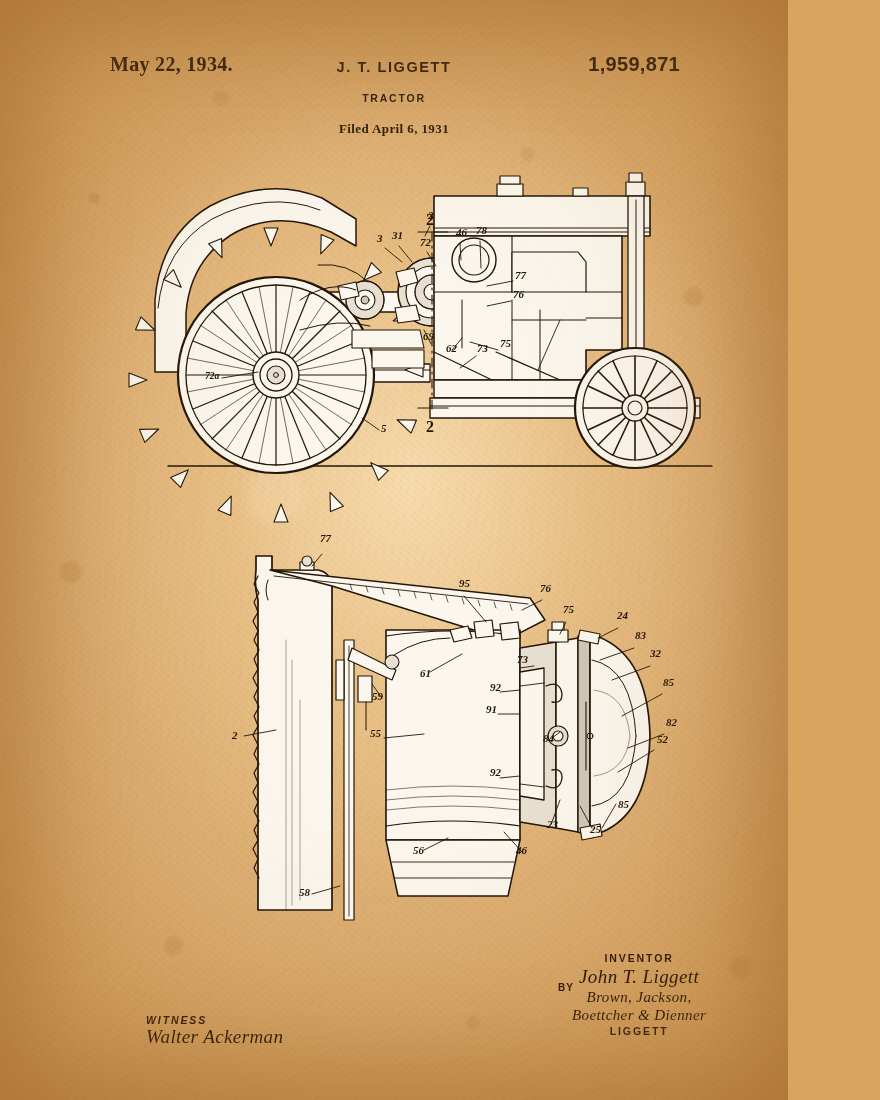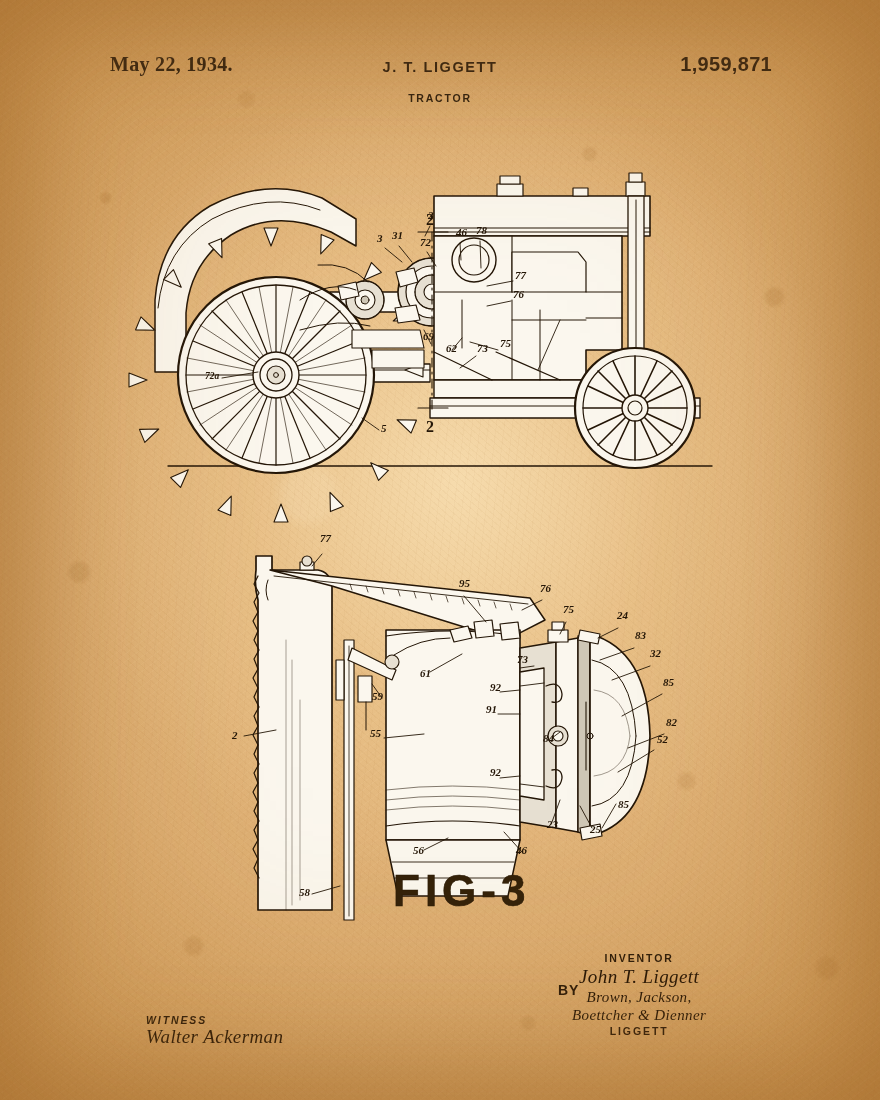--- a/index.html
+++ b/index.html
@@ -3,21 +3,21 @@
 <meta charset="utf-8">
 <title>Patent 1,959,871 — Tractor</title>
 <style>
   html,body{margin:0;padding:0;}
   body{
     width:880px;height:1100px;overflow:hidden;
     font-family:"Liberation Serif",serif;
     background:#d9a45e;
   }
   #page{
-    position:relative;width:880px;height:1100px;overflow:hidden;
+    position:relative;width:788px;height:1100px;overflow:hidden;
     background:
       radial-gradient(ellipse 58% 48% at 52% 44%, rgba(247,221,175,.95) 0%, rgba(238,200,145,.55) 42%, rgba(226,178,117,0) 78%),
       radial-gradient(ellipse 92% 78% at 50% 50%, #e6bd83 0%, #ddae72 46%, #cf9a57 76%, #bd8442 100%);
   }
   
   .tex{position:absolute;inset:0;pointer-events:none;}
   .tex1{
     background-image:
       radial-gradient(circle at 12% 18%, rgba(160,104,40,.22) 0 4px, rgba(0,0,0,0) 7px),
       radial-gradient(circle at 28% 9%, rgba(168,112,48,.16) 0 6px, rgba(0,0,0,0) 10px),
@@ -72,21 +72,21 @@
         font-size:19px;color:#241505;transform:skewX(-13deg);
         letter-spacing:.4px;white-space:nowrap;}
   .hand.small{font-size:15px;}
 
   #witness-block{left:146px;top:988px;}
   #witness-block .sig-cap{display:block;font-style:italic;}
   #witness-sig{margin-top:2px;}
 
   #inventor-block{left:572px;top:922px;text-align:center;}
   #attorney-by{position:absolute;left:-14px;top:34px;font-family:"Liberation Sans",sans-serif;
-               font-size:14px;font-weight:bold;letter-spacing:1px;color:#2a1a08;}
+               font-size:10px;font-weight:bold;letter-spacing:1px;color:#2a1a08;}
   #attorney-cap{display:block;margin-top:1px;}
 
   svg{position:absolute;left:0;top:0;}
   .ink{stroke:#241607;fill:none;stroke-linecap:round;stroke-linejoin:round;}
   .ink-f{stroke:#241607;fill:#fbf7ee;stroke-linecap:round;stroke-linejoin:round;}
   .ink-g{stroke:#241607;fill:#e7e0d2;stroke-linecap:round;stroke-linejoin:round;}
   .ink-d{stroke:#241607;fill:#cfc7b6;stroke-linecap:round;stroke-linejoin:round;}
   .num{font-family:"Liberation Serif",serif;font-style:italic;font-size:11px;
        fill:#241607;font-weight:bold;}
   .num.s{font-size:9.5px;}
@@ -96,20 +96,21 @@
 <body>
 
 <div id="page">
   <div class="tex tex1"></div>
   <div class="tex tex2"></div>
 
   <div class="hdr hdr-date">May 22, 1934.</div>
   <div class="hdr hdr-num">1,959,871</div>
   <div class="hdr hdr-ttl">TRACTOR</div>
   <div class="hdr hdr-inv">J. T. LIGGETT</div>
+  <div class="hdr hdr-filed">Filed April 6, 1931</div>
 
   <svg width="880" height="1100">
     <defs>
       <clipPath id="fenderClip">
           <path d="M152 318 L152 226 Q240 170 330 210 L360 245 L360 318 Z"></path>
         </clipPath>
     </defs>
 
     <g>
 
@@ -471,21 +472,20 @@
           <text x="420" y="677" class="num">61</text>
           <text x="372" y="700" class="num">59</text>
           <text x="370" y="737" class="num">55</text>
           <text x="413" y="854" class="num">56</text>
           <text x="299" y="896" class="num">58</text>
           <text x="232" y="739" class="num">2</text>
         </g>
     </g>
   </svg>
 
-  <div class="figlbl" id="fig3-label">FIG-3</div>
 
   <div class="sig" id="witness-block">
     <span class="sig-cap">WITNESS</span>
     <span class="hand" id="witness-sig">Walter Ackerman</span>
   </div>
 
   <div class="sig" id="inventor-block">
     <span class="sig-cap">INVENTOR</span><br>
     <span class="hand">John T. Liggett</span><br>
     <span id="attorney-by">BY</span>

